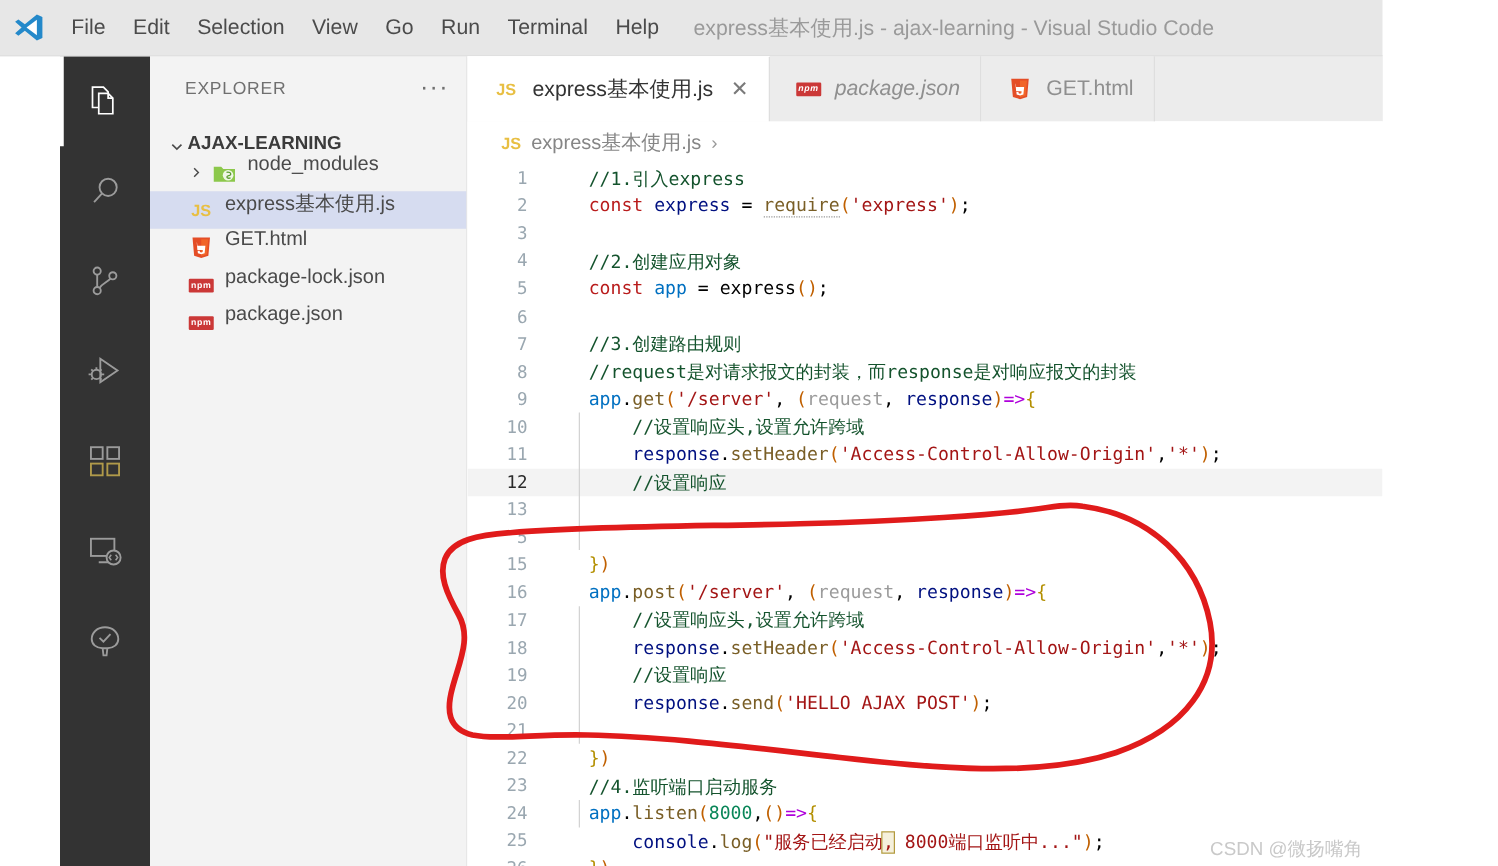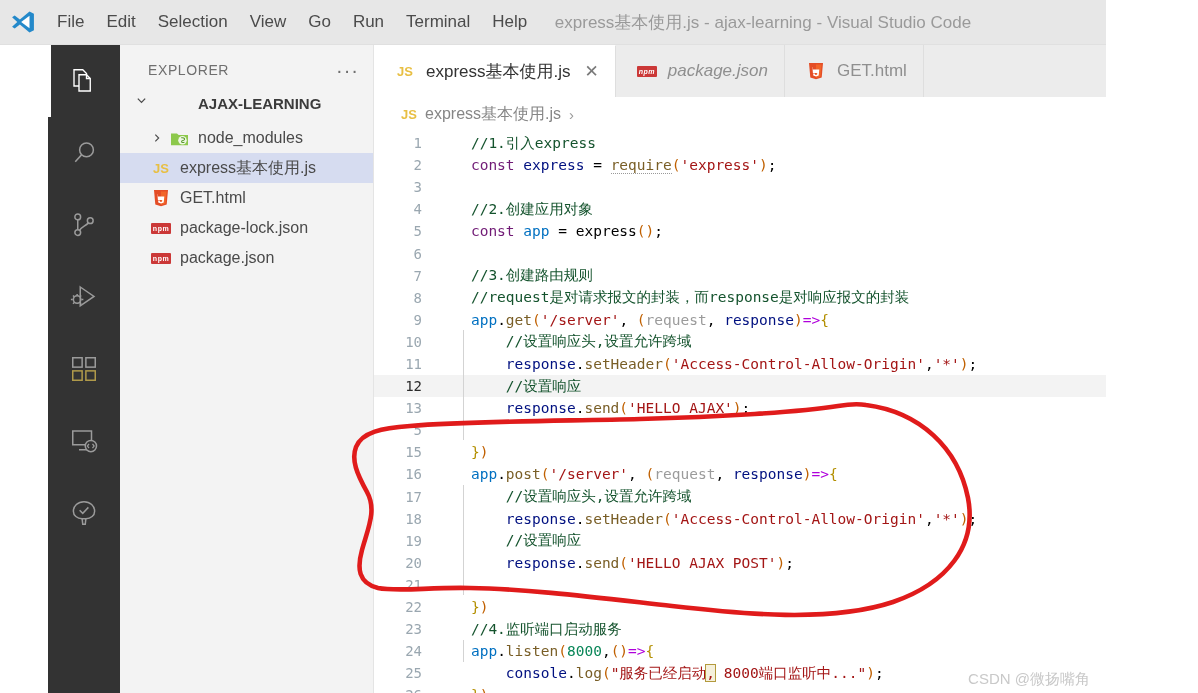--- a/index.html
+++ b/index.html
@@ -80,33 +80,32 @@
   }
   .sidebar-title {
     font-size: 14px; letter-spacing: 0.6px;
     color: #6f6f6f; flex: 1 1 auto;
   }
   .sidebar-more {
     font-size: 20px; color: #6f6f6f; cursor: pointer;
     line-height: 10px; letter-spacing: 1px;
   }
   .tree-root {
-    display: flex; align-items: flex-start;
+    display: flex; align-items: flex-end;
     height: 28px; padding-left: 12px;
     font-size: 15px; font-weight: bold; color: #3b3b3b;
     cursor: pointer;
-    gap: 48px;
   }
   .chev {
     width: 18px; flex: 0 0 18px;
     display: flex; align-items: center; justify-content: center;
     color: #5a5a5a;
   }
   .tree-item {
-    display: flex; align-items: center;
+    display: flex; 
     height: 30px; font-size: 16px; color: #4a4a4a;
     padding-left: 28px; cursor: pointer; white-space: nowrap;
   }
   .tree-item.indent1 { padding-left: 28px; }
   .tree-item.selected { background: #d6dcf0; }
   .ficon {
     width: 26px; flex: 0 0 26px;
     display: flex; align-items: center; justify-content: center;
     margin-right: 6px;
   }
@@ -185,21 +184,21 @@
     text-align: right; padding-right: 14px;
     color: #9aa7b0; font-size: 14px;
     font-family: "DejaVu Sans Mono", "Liberation Mono", monospace;
     user-select: none;
   }
   .cl.current .lnum { color: #2b2b2b; }
   .ctext { flex: 1 1 auto; position: relative; }
 
   
   .c-comment { color: #14532d; }
-  .c-kw      { color: #701a75; }
+  .c-kw      { color: #b91c1c; }
   .c-var     { color: #0070c1; }
   .c-fn      { color: #795e26; }
   .c-str     { color: #a31515; }
   .c-punc    { color: #000000; }
   .c-paren   { color: #c06000; }
   .c-param   { color: #9b9b9b; }
   .c-prop    { color: #001080; }
   .c-brace   { color: #b38f00; }
   .c-arrow   { color: #af00db; }
   .c-num     { color: #098658; }
@@ -494,21 +493,20 @@
             <span class="ctext">        <span class="c-prop">response</span><span class="c-punc">.</span><span class="c-fn">setHeader</span><span class="c-paren">(</span><span class="c-str">'Access-Control-Allow-Origin'</span><span class="c-punc">,</span><span class="c-str">'*'</span><span class="c-paren">)</span><span class="c-punc">;</span></span>
           </div>
 
           <div class="cl current">
             <span class="lnum">12</span>
             <span class="ctext"><span class="c-comment">        //设置响应</span></span>
           </div>
 
           <div class="cl">
             <span class="lnum">13</span>
-            <span class="ctext">        <span class="c-prop">response</span><span class="c-punc">.</span><span class="c-fn">send</span><span class="c-paren">(</span><span class="c-str">'HELLO AJAX'</span><span class="c-paren">)</span><span class="c-punc">;</span></span>
           </div>
 
           <div class="cl">
             <span class="lnum">5</span>
             <span class="ctext"></span>
           </div>
 
           <div class="cl">
             <span class="lnum">15</span>
             <span class="ctext">    <span class="c-brace">}</span><span class="c-paren">)</span></span>

